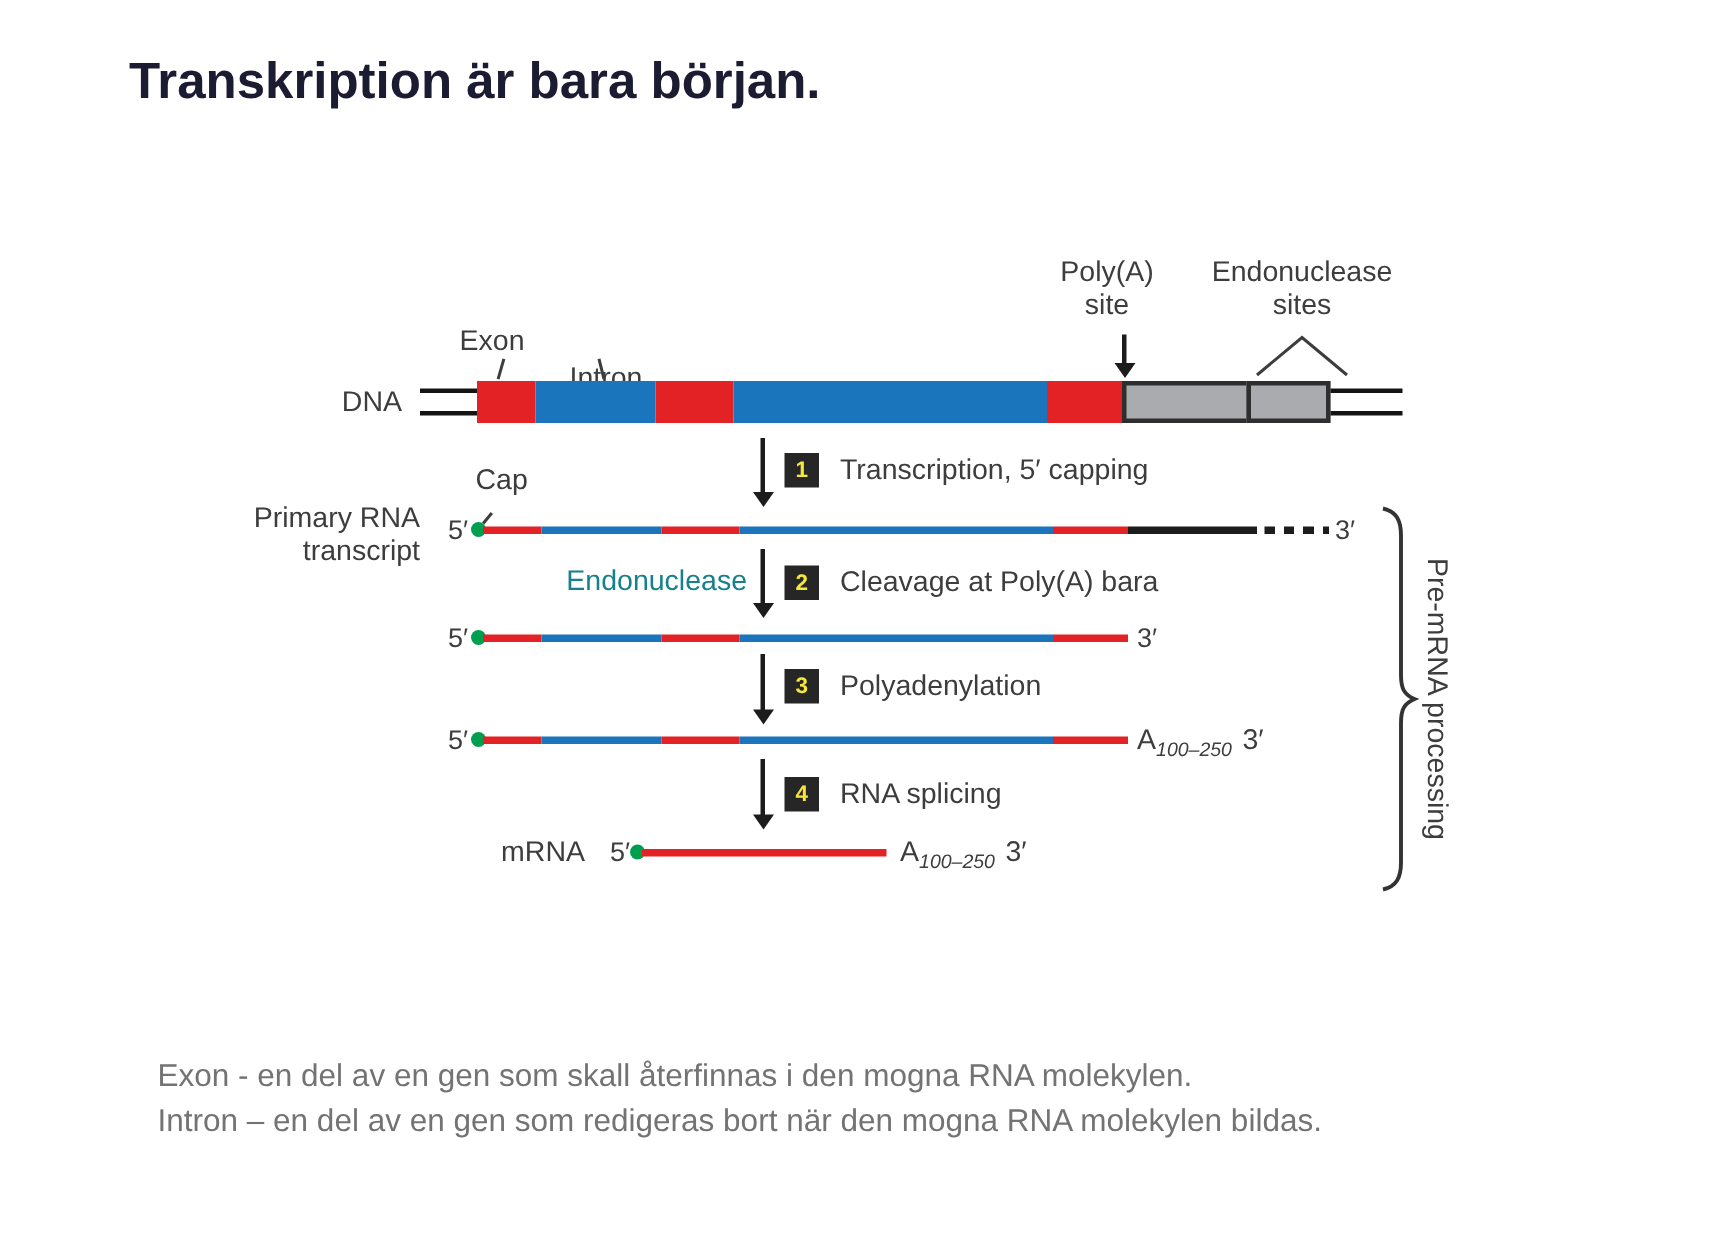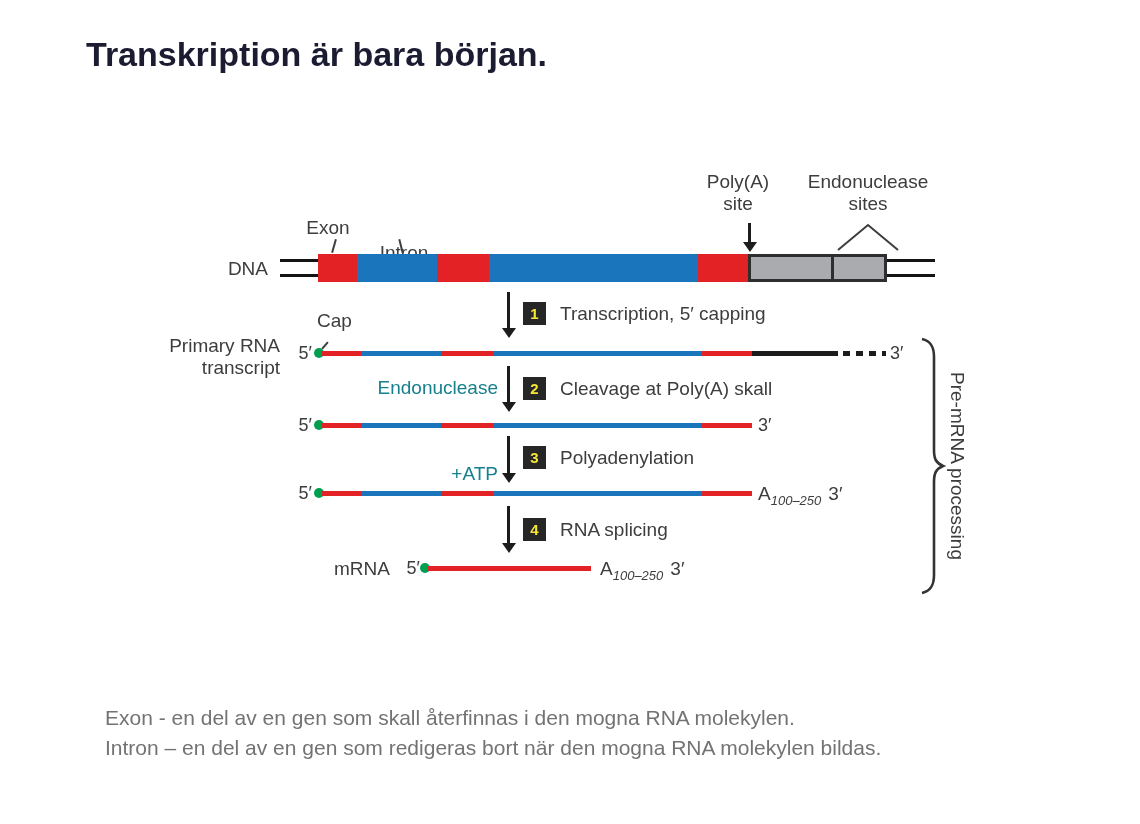--- a/index.html
+++ b/index.html
@@ -147,34 +147,33 @@
       <div class="seg seg-intron" style="width: 209px;"></div>
       <div class="seg seg-exon" style="width: 50px;"></div>
     </div>
   <div class="blackline" style="left:752px; top:351px; width:86px;"></div>
   <div class="dashline" style="left:843px; top:351px; width:43px;"></div>
   <div class="prime" style="left:890px; top:343px;">3′</div>
 
   <div class="enzyme" style="left:300px; top:377px; width:198px;">Endonuclease</div>
   <div class="varrow" style="left:507px; top:366px; height:37px;"></div>
   <div class="stepbox" style="left:523px; top:377px;">2</div>
-  <div class="steplabel" style="top:377px;">Cleavage at Poly(A) skall</div>
+  <div class="steplabel" style="top:377px;">Cleavage at Poly(A) bara</div>
 
   <div class="prime right" style="left:286px; top:415px; width:26px;">5′</div>
   <div class="cap-dot" style="left:314px; top:420px;"></div>
   <div class="segbar rna-seg" style="left:322px; top:423px;">
       <div class="seg seg-exon" style="width: 39px;"></div>
       <div class="seg seg-intron" style="width: 80px;"></div>
       <div class="seg seg-exon" style="width: 52px;"></div>
       <div class="seg seg-intron" style="width: 209px;"></div>
       <div class="seg seg-exon" style="width: 50px;"></div>
     </div>
   <div class="prime" style="left:758px; top:415px;">3′</div>
 
-  <div class="enzyme" style="left:230px; top:463px; width:268px;">+ATP</div>
   <div class="varrow" style="left:507px; top:436px; height:38px;"></div>
   <div class="stepbox" style="left:523px; top:446px;">3</div>
   <div class="steplabel" style="top:446px;">Polyadenylation</div>
 
   <div class="prime right" style="left:286px; top:483px; width:26px;">5′</div>
   <div class="cap-dot" style="left:314px; top:488px;"></div>
   <div class="segbar rna-seg" style="left:322px; top:491px;">
       <div class="seg seg-exon" style="width: 39px;"></div>
       <div class="seg seg-intron" style="width: 80px;"></div>
       <div class="seg seg-exon" style="width: 52px;"></div>

